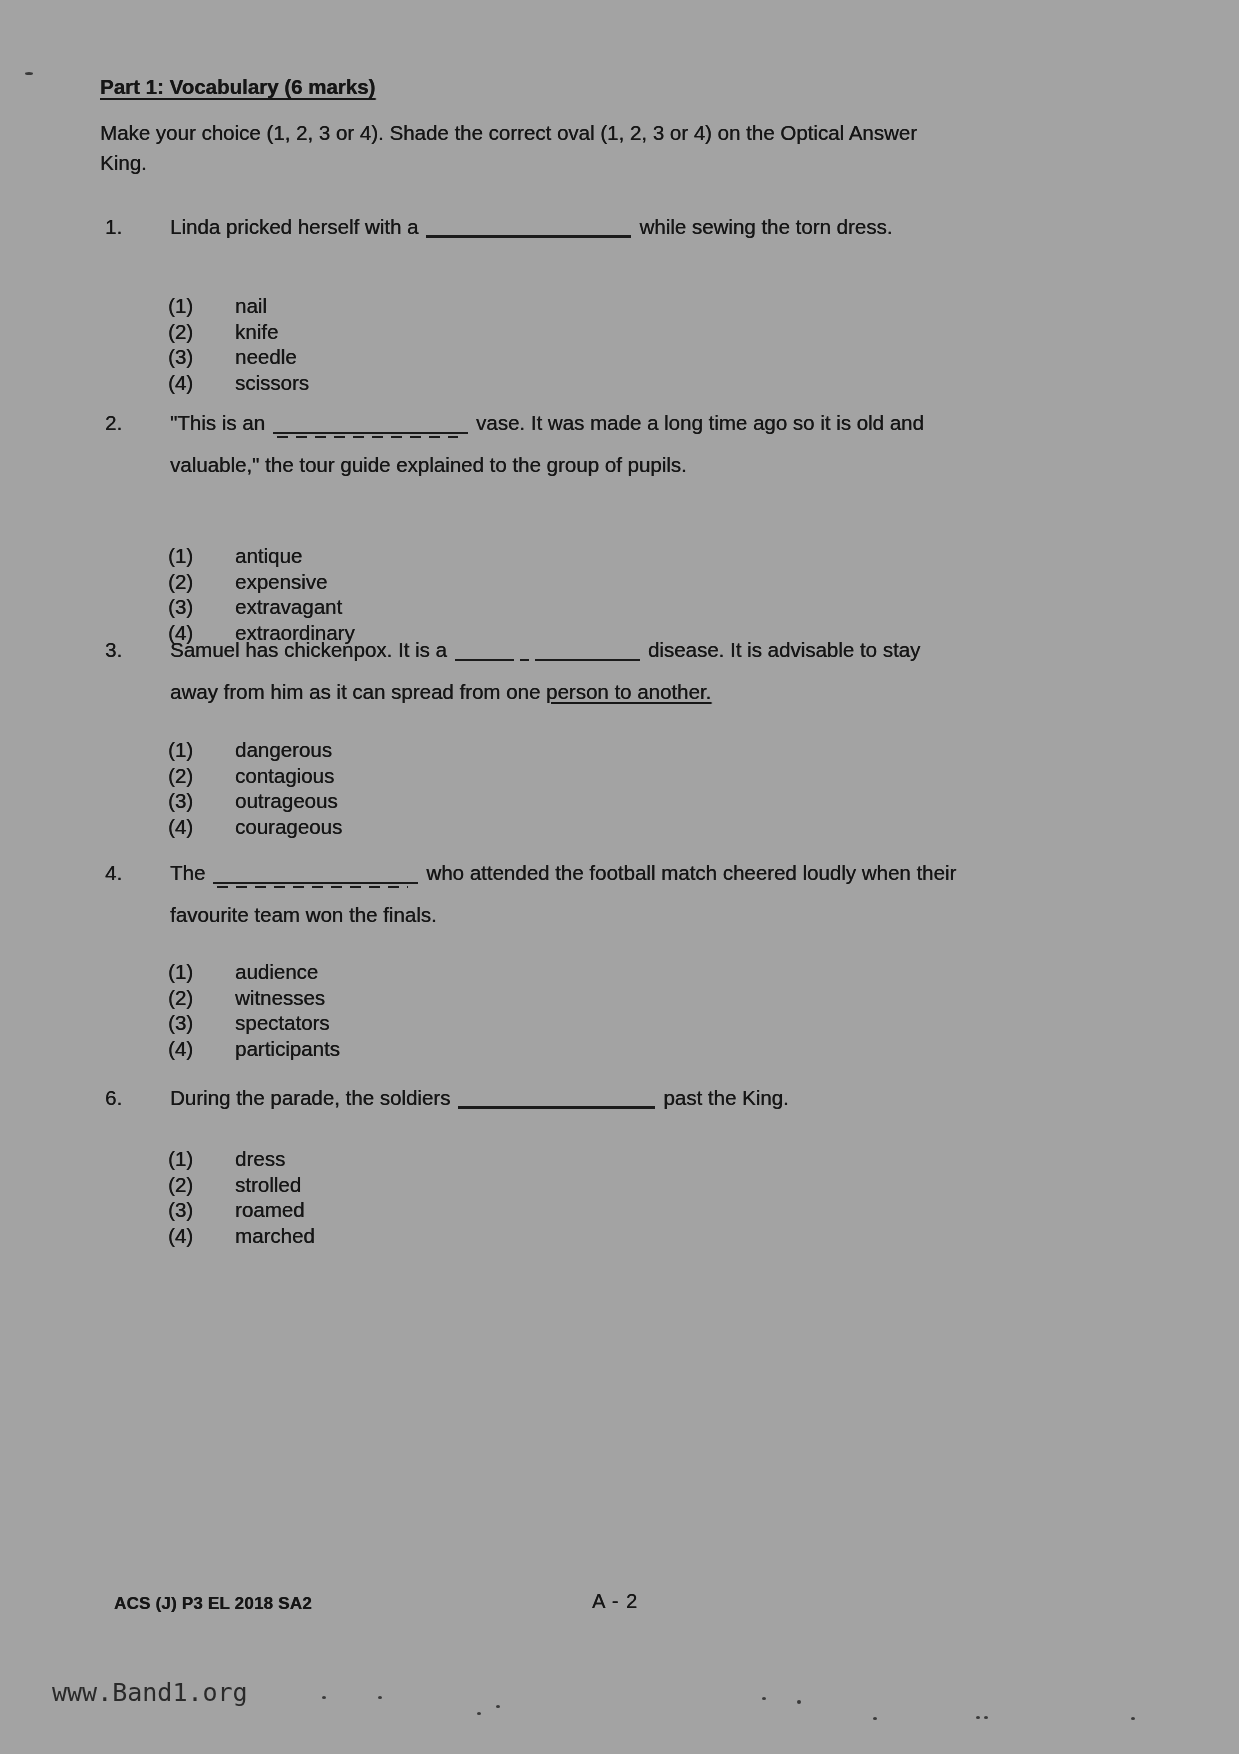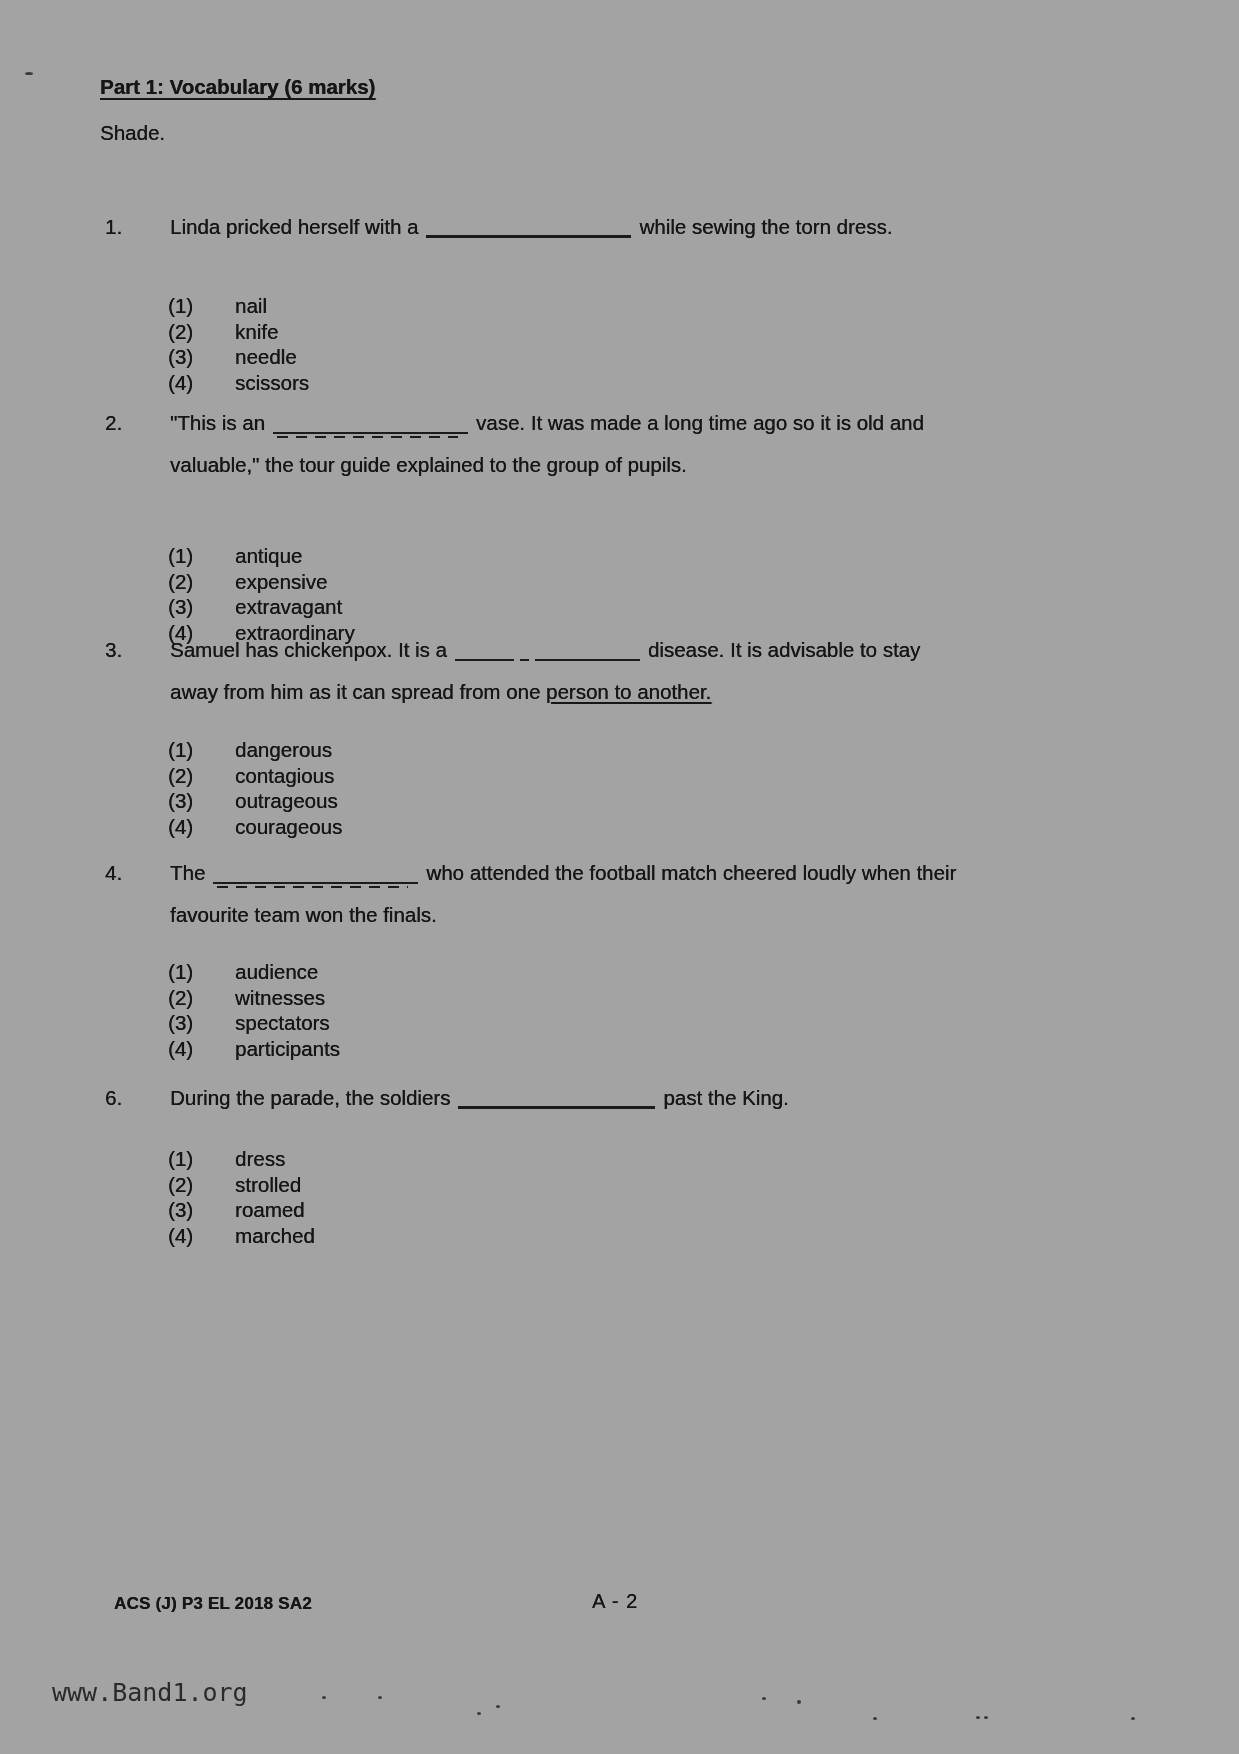--- a/index.html
+++ b/index.html
@@ -68,21 +68,22 @@
   .speck{position:absolute;width:4px;height:3px;border-radius:50%;background:#3a3a3a;}
 </style>
 </head>
 <body>
 
 <div id="page">
 
   <div id="part-title">Part 1: Vocabulary (6 marks)</div>
 
   <div id="instructions">
-    <div class="instr-line">Shade.</div>
+    <div class="instr-line">Make your choice (1, 2, 3 or 4). Shade the correct oval (1, 2, 3 or 4) on the Optical Answer</div>
+    <div class="instr-line">King.</div>
   </div>
 
   <div id="questions-root">
       <div class="question" style="top: 212px;">
         <span class="qnum">1.</span>
         <div class="qline"><span>Linda pricked herself with a</span><span class="blank b-solid" style="width: 205px;"></span><span>while sewing the torn dress.</span></div>
         <div class="options" style="top: 79px;">
           <div class="opt-row"><span class="opt-num">(1)</span><span>nail</span></div>
           <div class="opt-row"><span class="opt-num">(2)</span><span>knife</span></div>
           <div class="opt-row"><span class="opt-num">(3)</span><span>needle</span></div>

